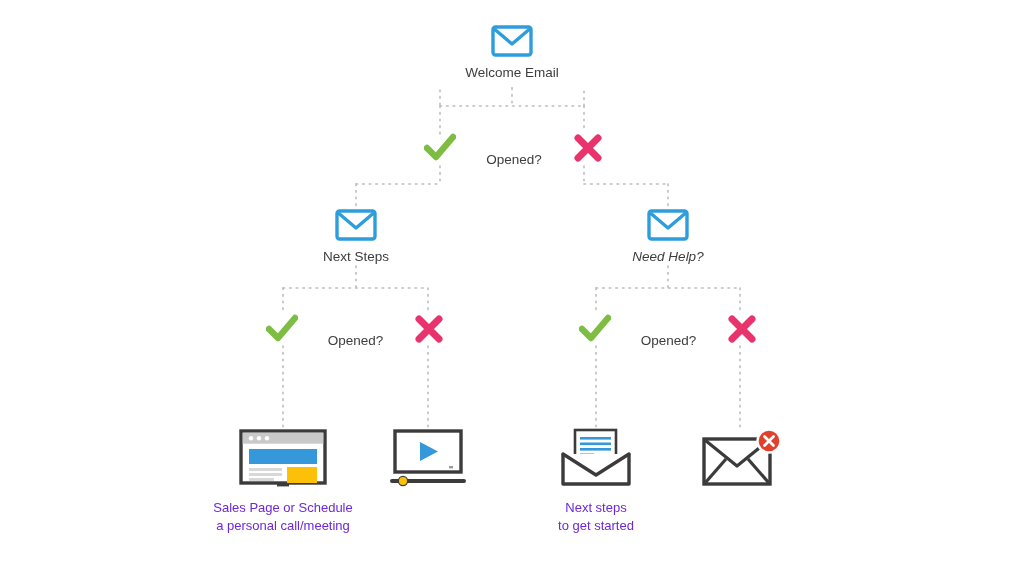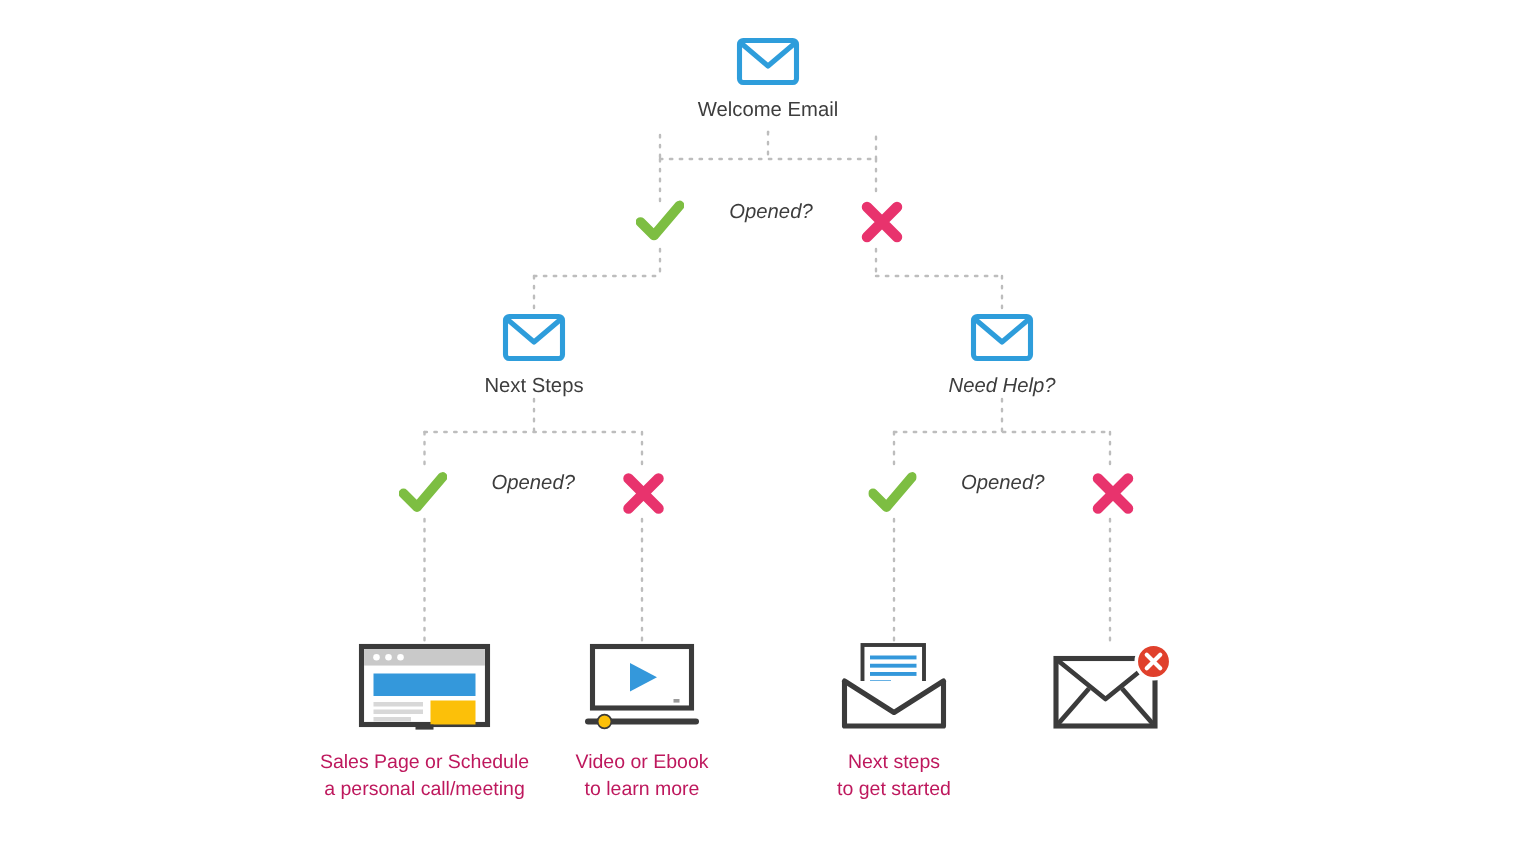--- a/index.html
+++ b/index.html
@@ -40,30 +40,29 @@
   .node-label {
     font-size: 13.5px;
     line-height: 17px;
     color: #3d3d3d;
     margin-top: 4px;
     white-space: pre;
   }
   .leaf-label {
     font-size: 13px;
     line-height: 17.5px;
-    color: #be185d;
+    color: #6d28d9;
     margin-top: 9px;
     white-space: pre-line;
   }
   .decision {
     position: absolute;
     display: flex;
-    align-items: flex-start;
+    align-items: flex-end;
     gap: 12px;
-    font-style: italic;
   }
   .decision-label {
     font-size: 13.5px;
     color: #3d3d3d;
     white-space: nowrap;
   }
   .mark {
     display: block;
   }
   .icon-wrap {
@@ -221,22 +220,20 @@
         <rect x="13" y="3" width="66" height="41" fill="#ffffff" stroke="#3b3b3b" stroke-width="3.4"></rect>
 
         <path d="M 38 14 L 56 23.5 L 38 33 Z" fill="#3498db"></path>
 
         <rect x="67" y="38" width="4" height="2.4" fill="#9a9a9a"></rect>
 
         <rect x="8" y="51" width="76" height="4" rx="2" fill="#3b3b3b"></rect>
         <circle cx="21" cy="53" r="4.6" fill="#fcc009" stroke="#3b3b3b" stroke-width="1.2"></circle>
       </svg>
     </span>
-    <span class="leaf-label">Video or Ebook
-to learn more</span>
   </div>
 
   <div class="node" style="left:531px; top:428px; width:130px;">
     <span class="icon-wrap">
       <svg width="86" height="62" viewBox="0 0 86 62" aria-hidden="true">
 
         <rect x="22" y="2" width="41" height="34" fill="#ffffff" stroke="#3b3b3b" stroke-width="2.6"></rect>
         <rect x="27" y="9" width="31" height="2.6" fill="#3498db"></rect>
         <rect x="27" y="14.5" width="31" height="2.6" fill="#3498db"></rect>
         <rect x="27" y="20" width="31" height="2.6" fill="#3498db"></rect>

